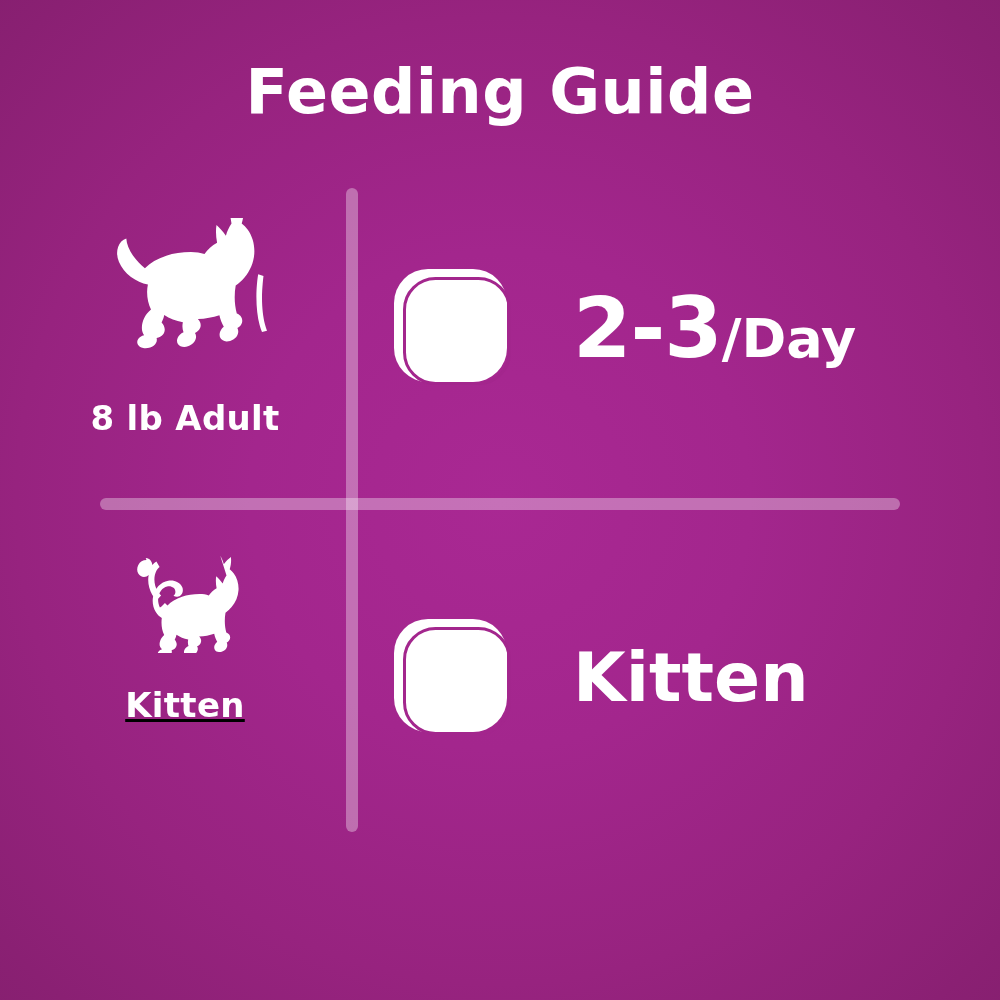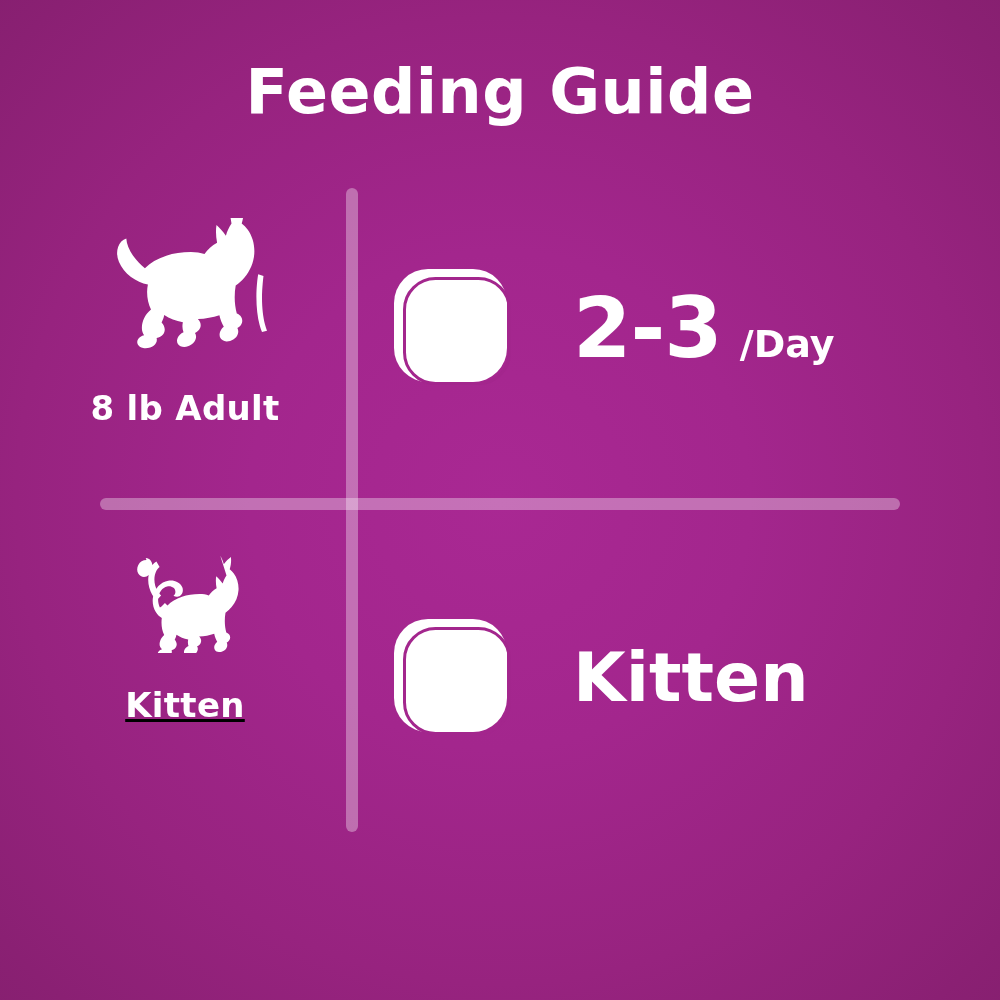--- a/index.html
+++ b/index.html
@@ -80,46 +80,45 @@
   #adult-cat-icon { width: 200px; height: 140px; }
   #kitten-cat-icon { width: 130px; height: 105px; }
 
   .pet-label {
     color: #ffffff;
     font-weight: bold;
     font-size: 34px;
     letter-spacing: 0.3px;
     white-space: nowrap;
   }
-  #adult-label { margin-top: 30px; }
+  #adult-label { margin-top: 40px; }
   #kitten-label { margin-top: 32px; }
 
   
   .pouch-icon {
     flex: 0 0 auto;
     width: 125px;
     height: 123px;
   }
 
   
   .serving-text {
     color: #ffffff;
     font-weight: bold;
     white-space: nowrap;
     display: flex;
     align-items: baseline;
     line-height: 1;
-    gap: 18px;
   }
   .serving-primary {
     font-size: 84px;
     letter-spacing: -1px;
   }
   .serving-suffix {
-    font-size: 38px;
+    font-size: 54px;
     letter-spacing: 0px;
   }
   #kitten-serving-text .serving-primary {
     font-size: 68px;
     letter-spacing: 0px;
   }
 </style>
 </head>
 <body>
 

